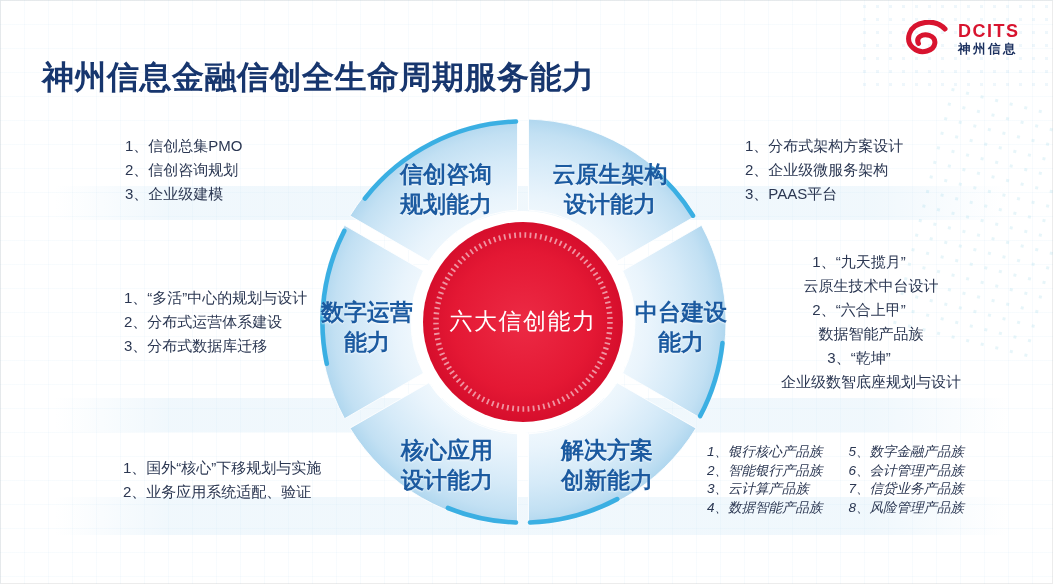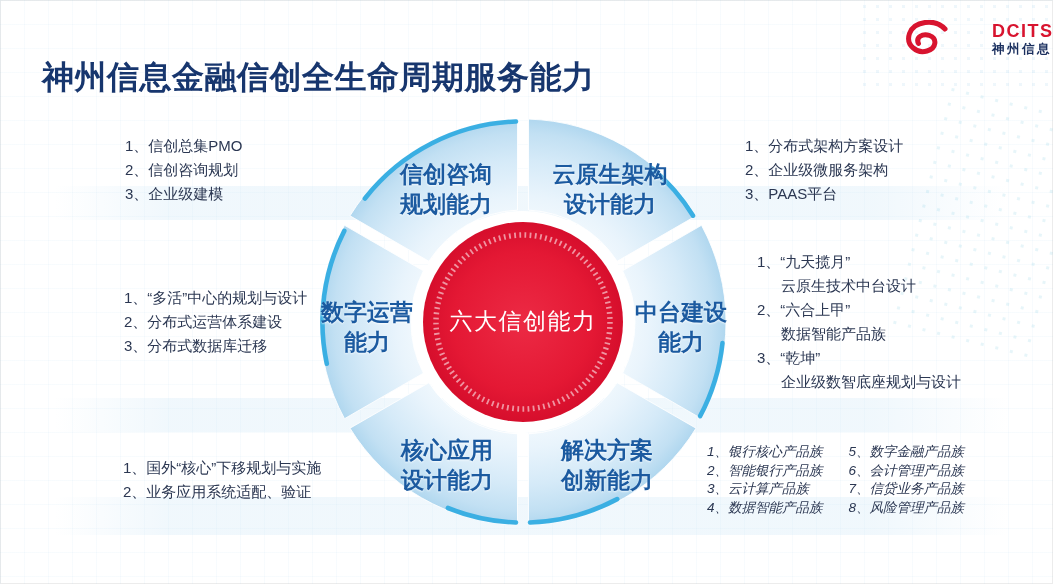--- a/index.html
+++ b/index.html
@@ -31,21 +31,21 @@
     background-image:radial-gradient(circle, rgba(105,195,220,0.20) 1.7px, transparent 1.9px);
     background-size:15px 15px;transform:rotate(14deg);
   }
   
   .title{
     position:absolute;left:42px;top:56px;font-size:32px;font-weight:800;color:#17366E;
     letter-spacing:0.5px;white-space:nowrap;
   }
   
   .logo{position:absolute;left:903px;top:20px;display:flex;align-items:center;gap:7px;}
-  .logo-text{display:flex;flex-direction:column;line-height:1.15;margin-left:34px;}
+  .logo-text{display:flex;flex-direction:column;line-height:1.15;}
   .logo-brand{color:#D8142F;font-size:18px;font-weight:800;letter-spacing:1.5px;}
   .logo-company{color:#1A2F5E;font-size:12.5px;font-weight:700;letter-spacing:2.5px;}
   
   .wheel-svg{position:absolute;left:0;top:0;}
   
   .seg-label{
     position:absolute;transform:translate(-50%,-50%);text-align:center;
     font-size:23px;line-height:1.3;font-weight:700;color:#1B5AA0;
     text-shadow:0 1px 2px rgba(255,255,255,0.8);white-space:nowrap;
   }
@@ -150,21 +150,21 @@
     <div class="row">2、信创咨询规划</div>
     <div class="row">3、企业级建模</div>
   </div>
 
   <div class="note" style="left:745px;top:134px;">
     <div class="row">1、分布式架构方案设计</div>
     <div class="row">2、企业级微服务架构</div>
     <div class="row">3、PAAS平台</div>
   </div>
 
-  <div class="note" style="left:757px;top:250px;">
+  <div class="note" style="left:757px;top:250px;text-align:center;">
     <div class="row">1、“九天揽月”</div>
     <div class="row sub">云原生技术中台设计</div>
     <div class="row">2、“六合上甲”</div>
     <div class="row sub">数据智能产品族</div>
     <div class="row">3、“乾坤”</div>
     <div class="row sub">企业级数智底座规划与设计</div>
   </div>
 
   <div class="note note-br" style="left:707px;top:443px;font-style:italic;">
     <div>

